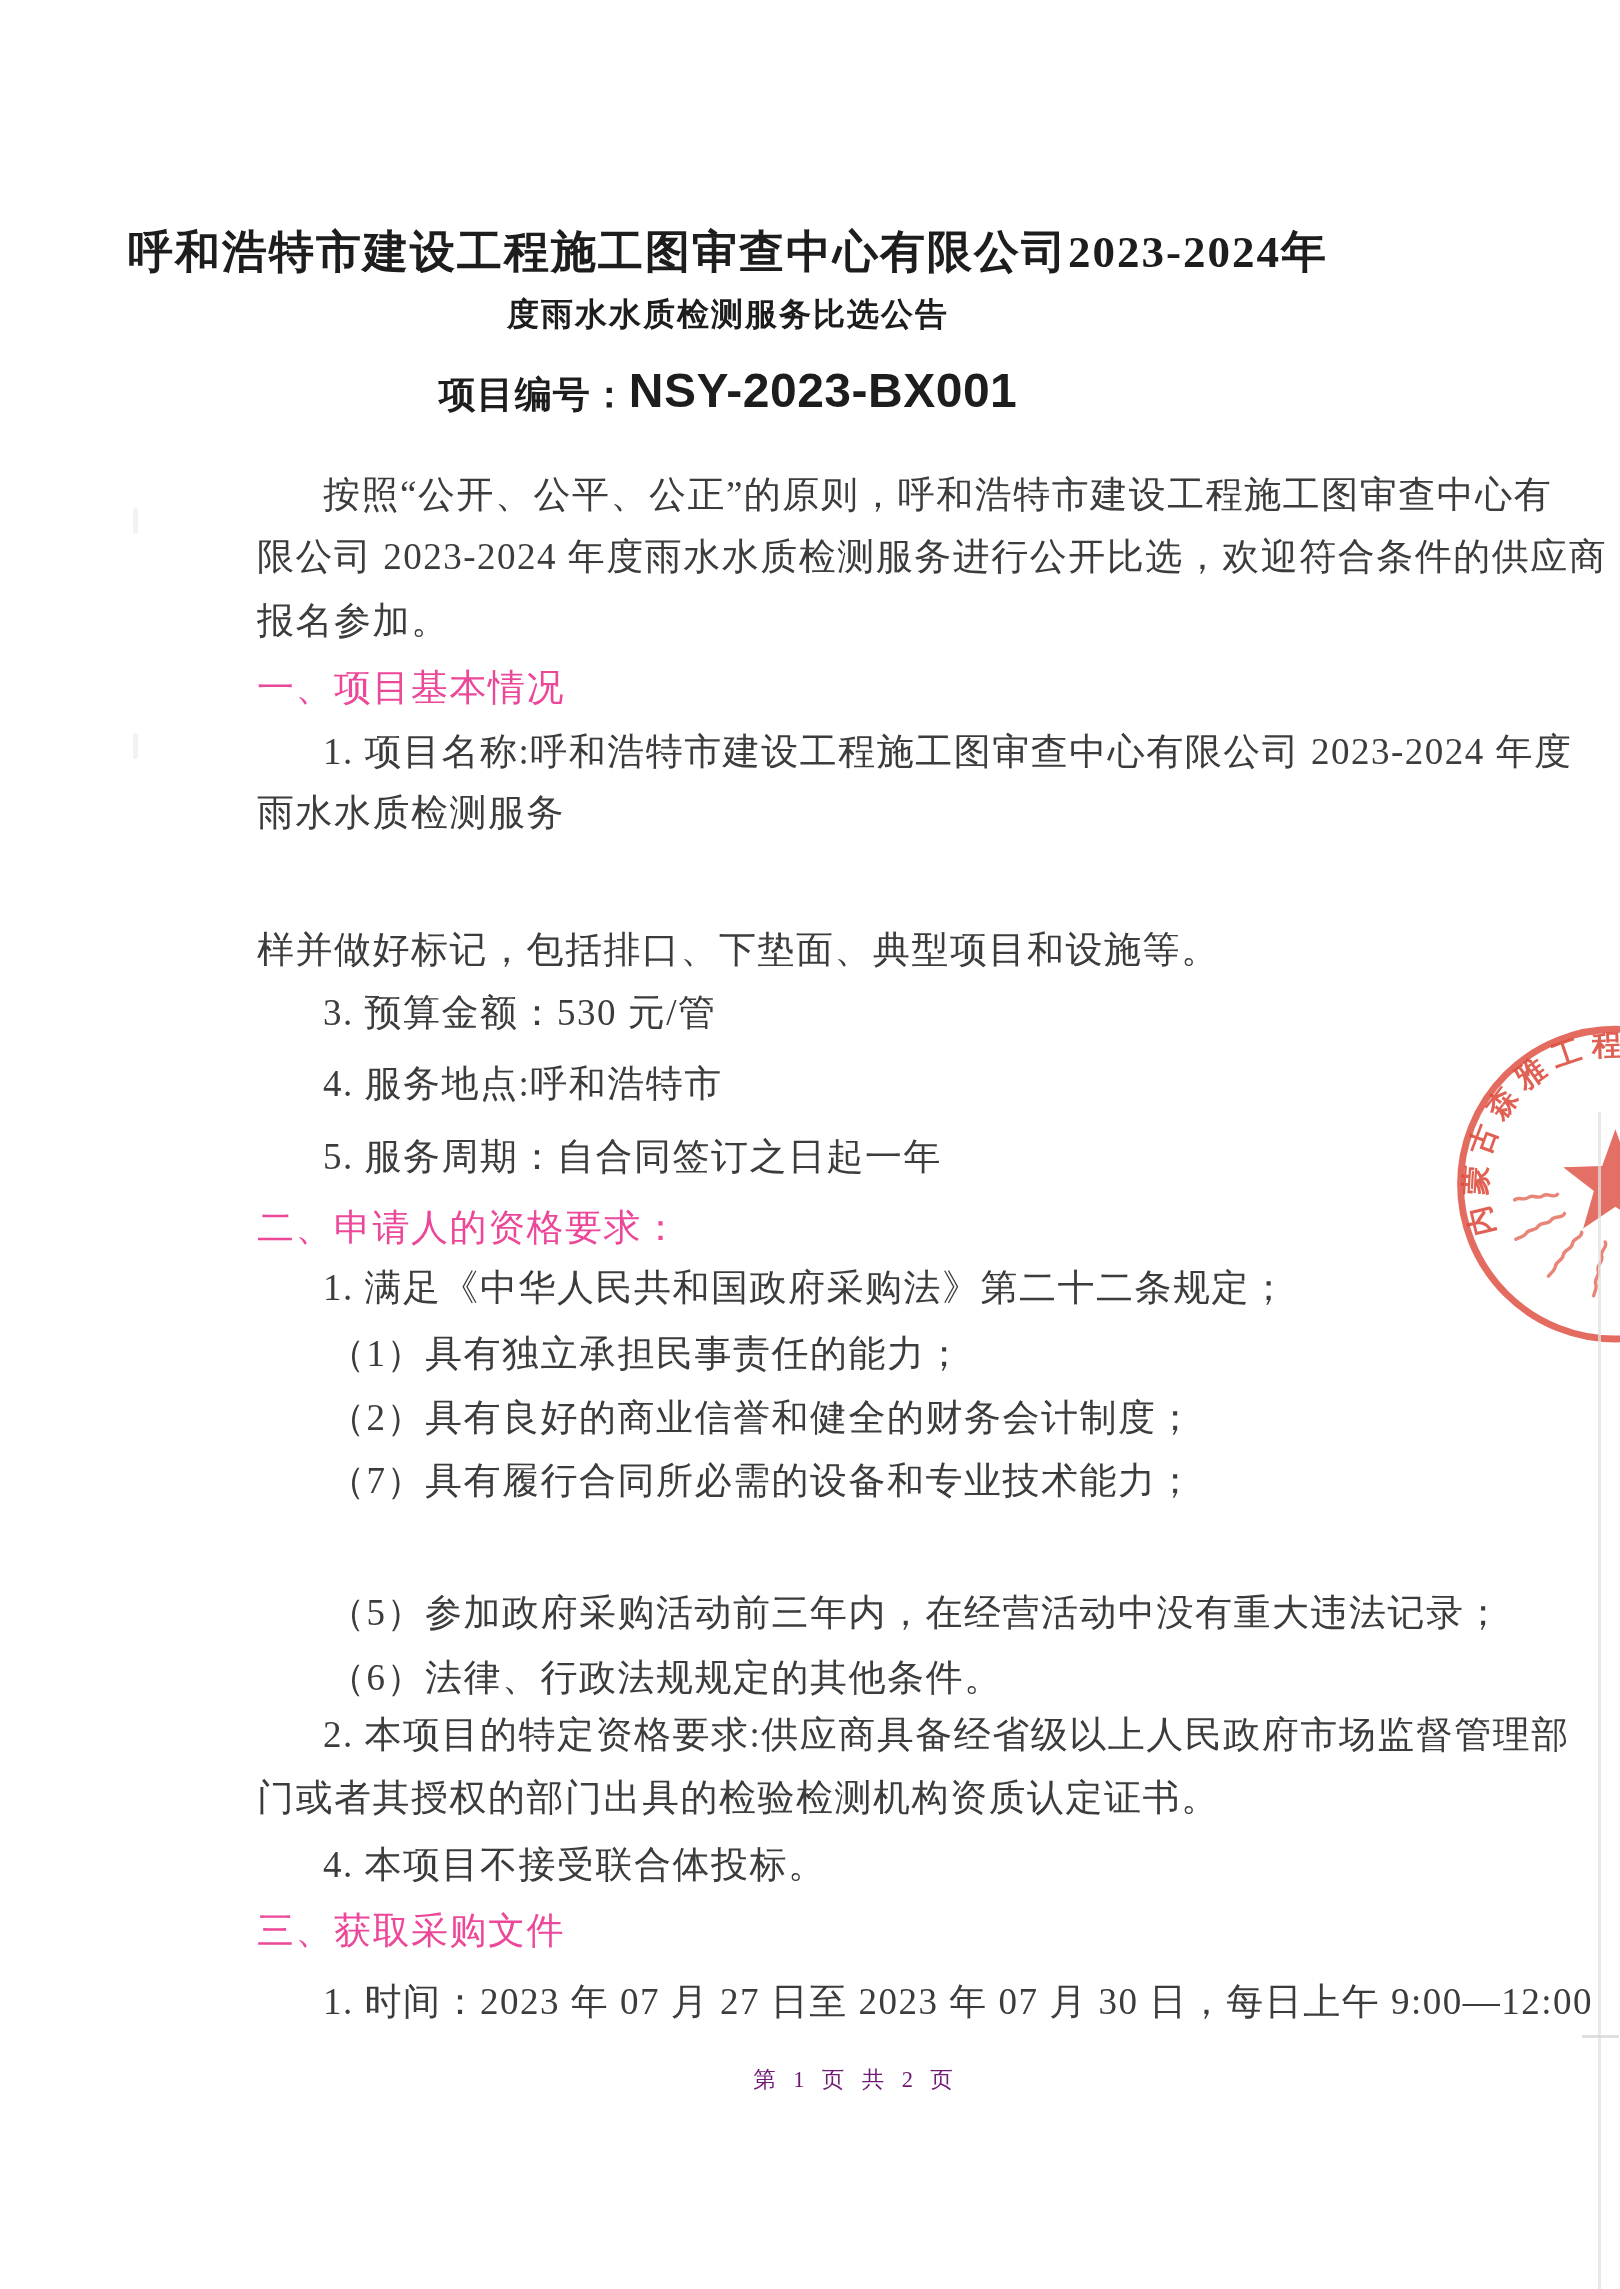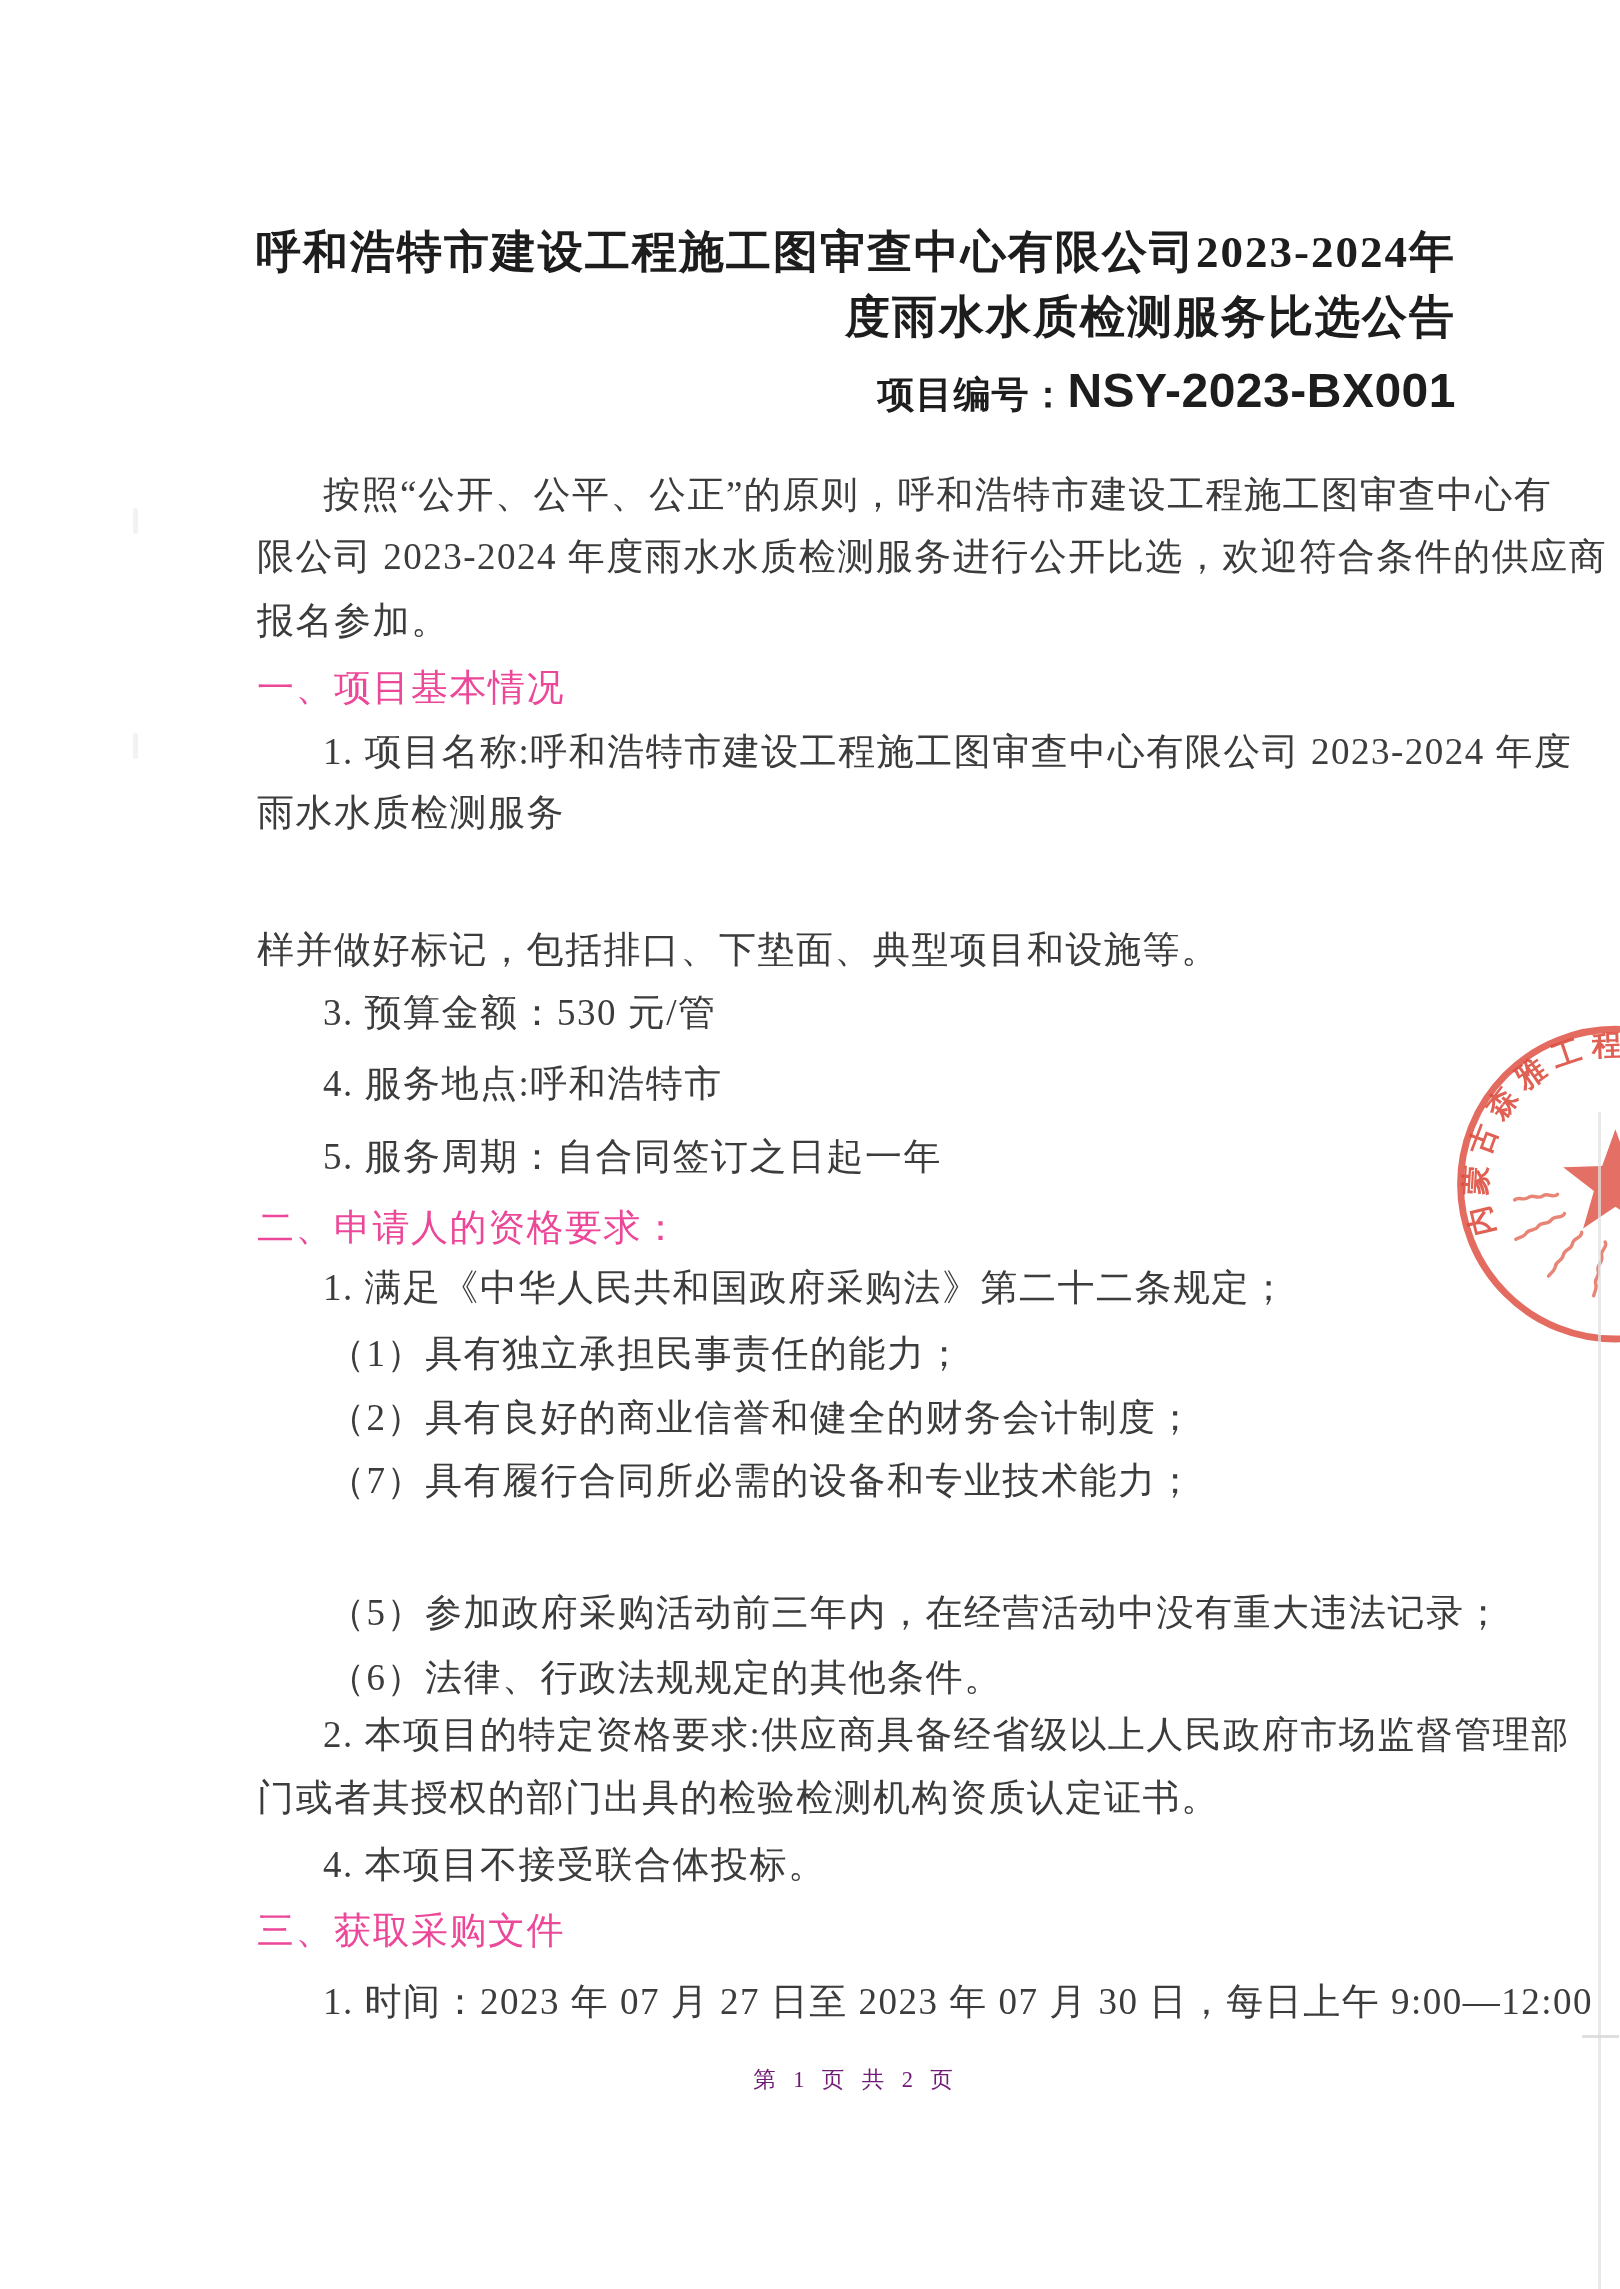--- a/index.html
+++ b/index.html
@@ -6,28 +6,28 @@
   #page{
     position:relative;
     width:1620px;height:2290px;
     background:#ffffff;
     overflow:hidden;
     font-family:"Liberation Serif","DejaVu Serif",serif;
     color:#3c3c3c;
   }
   .title-line{
     position:absolute;left:0;width:1456px;
-    text-align:right;
+    text-align:center;
     font-weight:bold;
     color:#1d1d1d;
     letter-spacing:2px;
     white-space:nowrap;
   }
   #title1{top:222px;font-size:45px;}
-  #title2{top:287px;font-size:45px;}
+  #title2{top:293px;font-size:32px;}
   #title3{top:363px;font-size:37px;letter-spacing:1px;}
   #title3 .latin{
     font-family:"Liberation Sans","DejaVu Sans",sans-serif;
     font-size:48px;font-weight:bold;letter-spacing:0.5px;
   }
   .ln{
     position:absolute;left:257px;
     font-size:37px;line-height:45px;
     letter-spacing:1.5px;
     white-space:nowrap;

